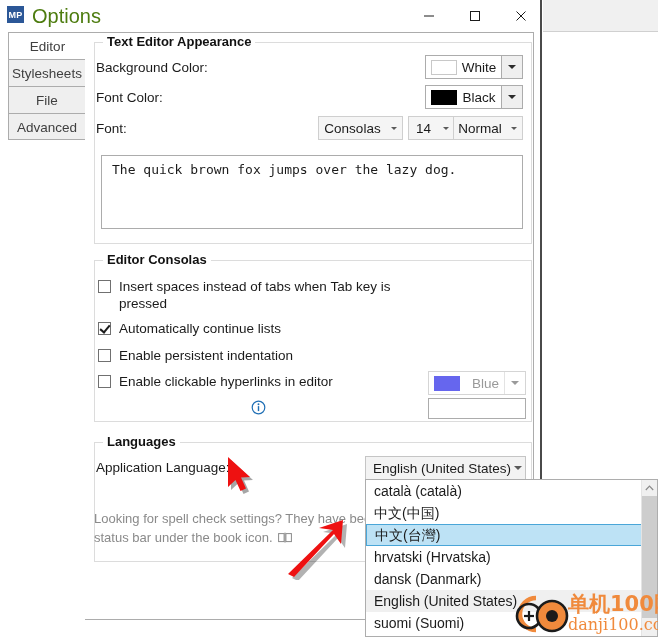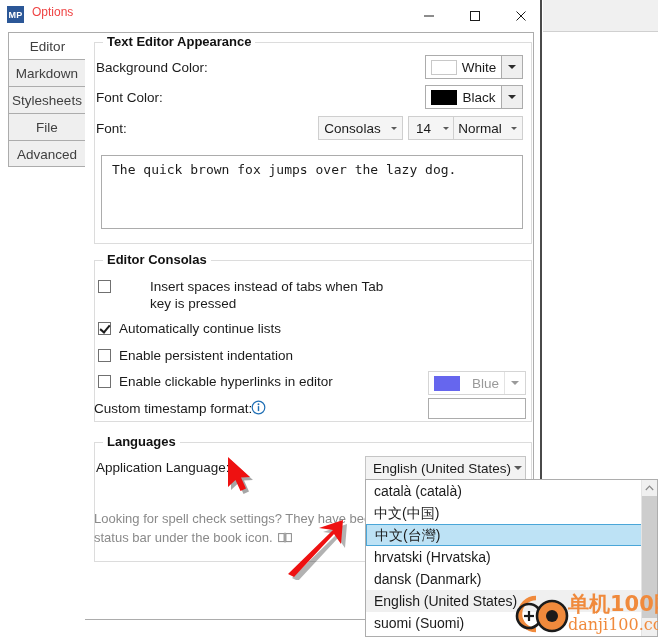--- a/index.html
+++ b/index.html
@@ -18,21 +18,21 @@
   #options-window{
     position:absolute;left:0;top:0;width:542px;height:624px;
     background:#ffffff;border-right:2px solid #4a4a4a;box-sizing:border-box;
   }
   #titlebar{position:relative;height:15px;background:#ffffff;border-radius:15px;}
   #app-icon{
     position:absolute;left:7px;top:6px;width:17px;height:17px;
     background:#2b5797;color:#ffffff;font-size:9px;font-weight:bold;
     display:flex;align-items:center;justify-content:center;letter-spacing:.3px;
   }
-  #window-title{position:absolute;left:32px;top:5px;font-size:12px;color:#ef4444;}
+  #window-title{position:absolute;left:32px;top:5px;font-size:20px;color:#4d7c0f;}
   .winbtn{position:absolute;top:0;width:46px;height:31px;display:flex;align-items:center;justify-content:center;color:#1b1b1b;}
   #btn-min{left:406px;}
   #btn-max{left:452px;}
   #btn-close{left:498px;}
   .winbtn svg{display:block;}
 
   
   #tabstrip{position:absolute;left:8px;top:32px;width:78px;}
   .tab{
     height:27px;line-height:27px;text-align:center;font-size:13.5px;color:#404040;
@@ -101,21 +101,21 @@
   .box{
     width:13px;height:13px;border:1px solid #707070;background:#ffffff;
     box-sizing:border-box;flex:none;margin-top:2px;position:relative;
   }
   .box.checked::after{
     content:"";position:absolute;left:3px;top:0px;width:4px;height:8px;
     border-right:2px solid #1b1b1b;border-bottom:2px solid #1b1b1b;transform:rotate(40deg);
   }
   .cbtext{margin-left:8px;font-size:13.5px;color:#1b1b1b;line-height:17px;}
 
-  #chk-spaces{left:98px;top:278px;width:300px;gap:31px;}
+  #chk-spaces{left:98px;top:278px;width:300px;}
   #chk-lists{left:98px;top:320px;}
   #chk-indent{left:98px;top:347px;}
   #chk-links{left:98px;top:373px;}
 
   #cb-linkcolor{left:428px;top:371px;width:98px;border:1px solid #d5d5d5;}
   #cb-linkcolor .cv{color:#999999;text-align:left;padding-left:12px;}
   #cb-linkcolor .arrow{background:transparent;border-left:1px solid #e3e3e3;}
   #cb-linkcolor .arrow i{border-top-color:#9a9a9a;}
 
   #lbl-timestamp{left:94px;top:401px;}
@@ -192,21 +192,20 @@
     <div class="winbtn" id="btn-close">
       <svg width="12" height="12" viewBox="0 0 12 12">
           <line x1="1.5" y1="1.5" x2="10.5" y2="10.5" stroke="#1b1b1b" stroke-width="1"></line>
           <line x1="10.5" y1="1.5" x2="1.5" y2="10.5" stroke="#1b1b1b" stroke-width="1"></line>
         </svg>
     </div>
   </div>
 
   <div id="tabstrip">
     <div class="tab selected">Editor</div>
-    <div class="tab">Markdown</div>
     <div class="tab">Stylesheets</div>
     <div class="tab">File</div>
     <div class="tab">Advanced</div>
   </div>
   <div id="tabstrip-tail"></div>
 
   <div id="panel"></div>
 
   <div class="group" id="grp-appearance">
     <div class="group-title">Text Editor Appearance</div>
@@ -279,21 +278,20 @@
   </div>
 
   <div class="combo" id="cb-linkcolor">
     <div class="swatch" style="background:#6666ee;border-color:#6666ee;"></div>
     <div class="cv">Blue</div>
     <div class="arrow">
         <i></i>
       </div>
   </div>
 
-  <div class="lbl" id="lbl-timestamp">Custom timestamp format:</div>
   <div id="info-icon">
     <svg width="15" height="15" viewBox="0 0 15 15">
       <circle cx="7.5" cy="7.5" r="6.3" fill="none" stroke="#1f6fb5" stroke-width="1.2"></circle>
       <circle cx="7.5" cy="4.2" r="0.95" fill="#1f6fb5"></circle>
       <rect x="6.8" y="6.1" width="1.4" height="5" fill="#1f6fb5"></rect>
     </svg>
   </div>
   <div id="txt-timestamp"></div>
 
   <div class="group" id="grp-languages">

